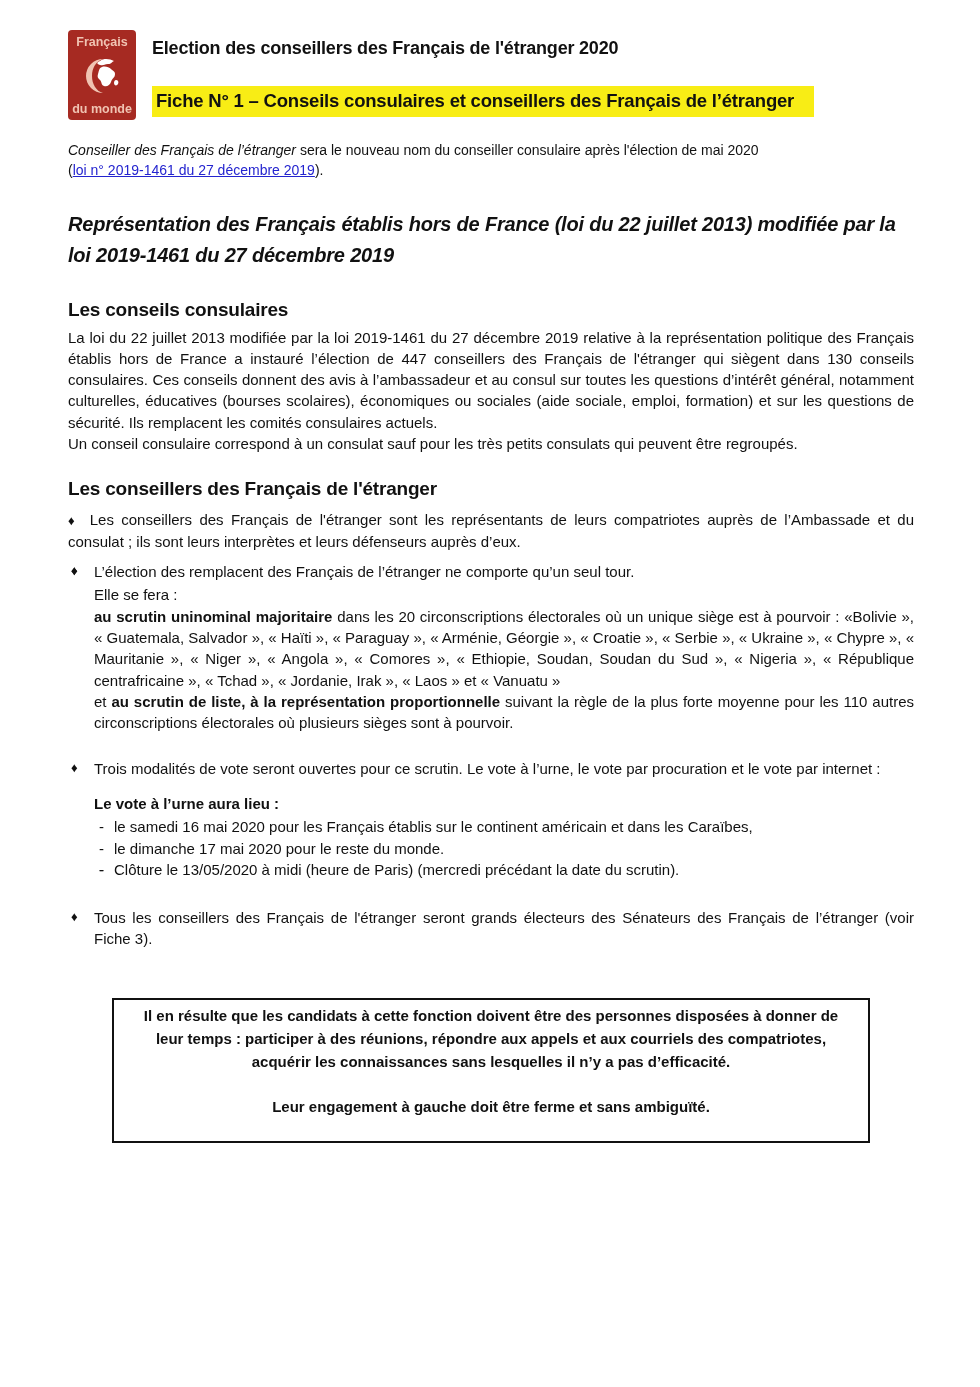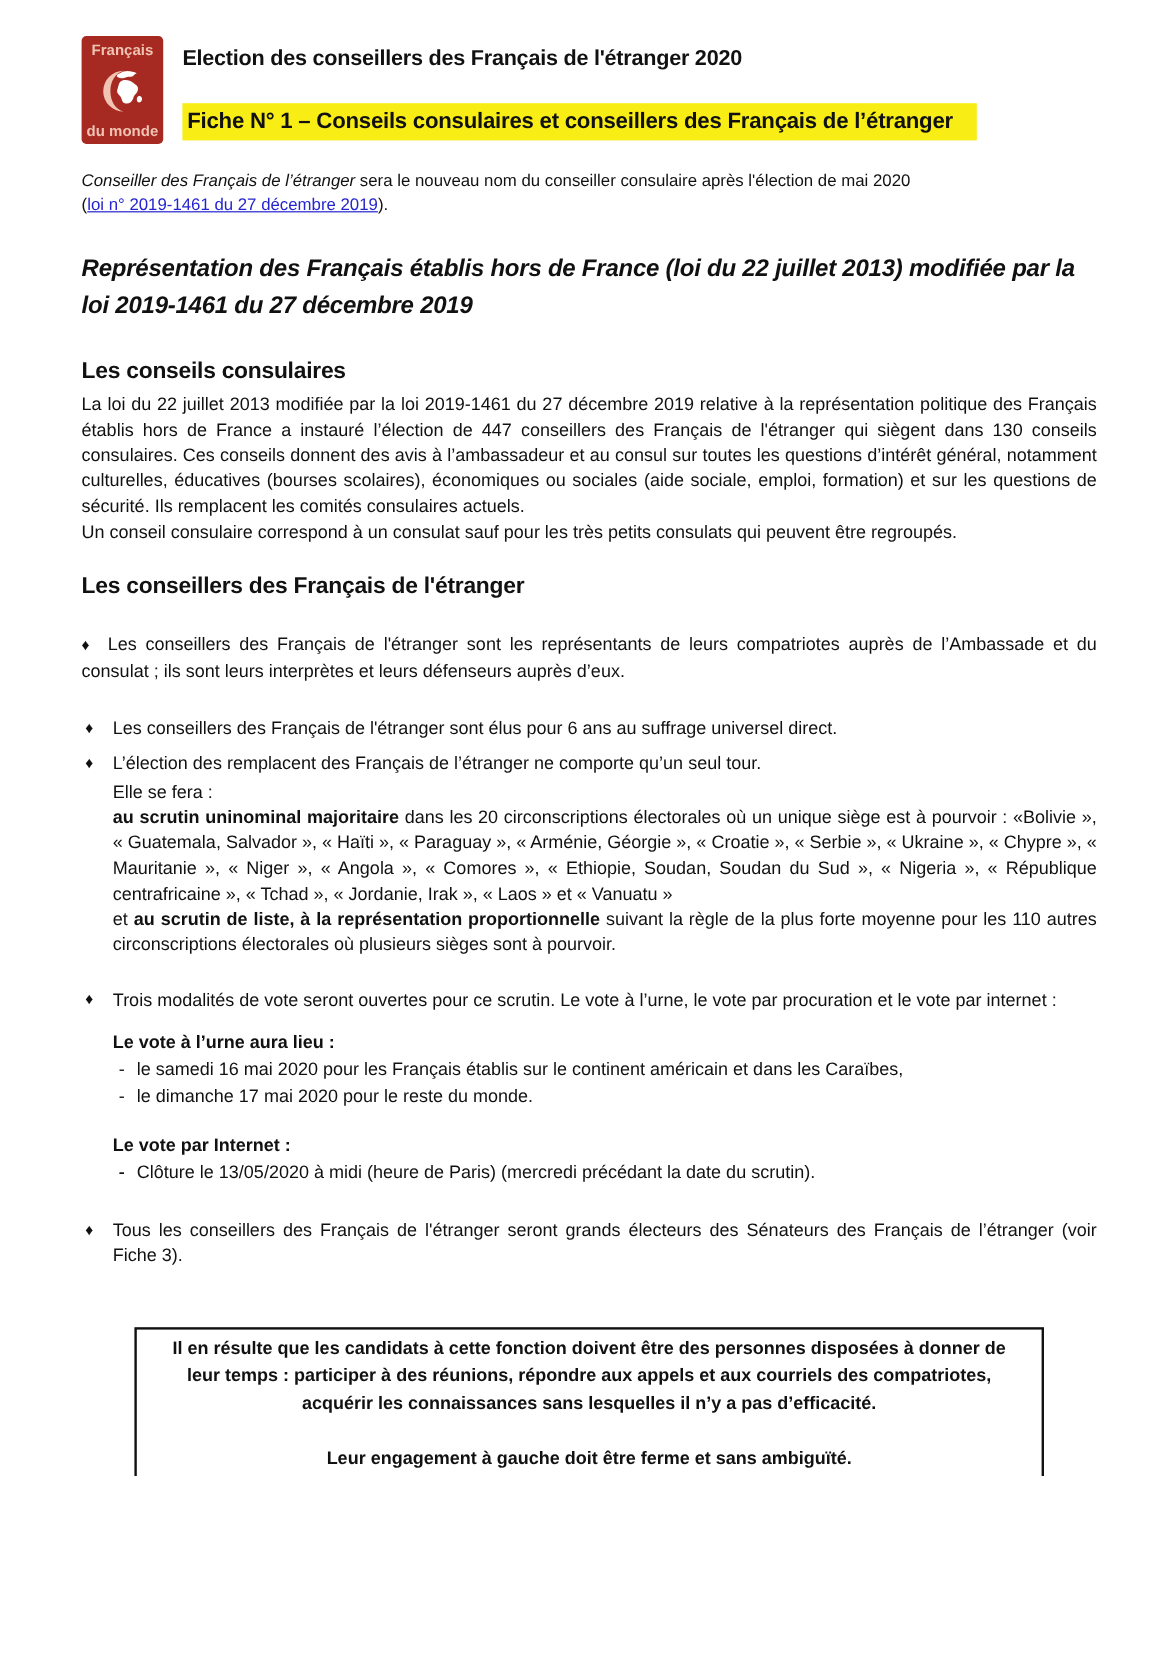--- a/index.html
+++ b/index.html
@@ -36,21 +36,21 @@
   .main-heading {
     font-size: 20px; font-weight: bold; font-style: italic;
     line-height: 1.55; margin-top: 28px; letter-spacing: -0.2px;
   }
 
   .h3 { font-size: 19px; font-weight: bold; margin: 28px 0 6px 0; letter-spacing: -0.2px; }
   .body-text { font-size: 15px; line-height: 1.42; text-align: justify; }
   .b { font-weight: bold; }
 
   
-  .bullet { position: relative; padding-left: 26px; margin-top: 27px; }
+  .bullet { position: relative; padding-left: 26px; margin-top: 9px; }
   .bullet > .marker { position: absolute; left: 3px; top: 1px; font-size: 13px; }
   .bullet.flush { padding-left: 0; }
   .bullet.flush > .marker { position: static; margin-right: 12px; font-size: 13px; }
   .indent { margin-left: 26px; }
   .subhead { font-weight: bold; margin: 16px 0 4px 26px; font-size: 15px; }
   .dash-item { position: relative; padding-left: 20px; margin-left: 26px; font-size: 15px; line-height: 1.45; }
   .dash-item > .marker { position: absolute; left: 5px; }
 
   
   .note-box {
@@ -106,21 +106,21 @@
     <div class="h3">Les conseils consulaires</div>
     <div class="body-text">La loi du 22 juillet 2013 modifiée par la loi 2019-1461 du 27 décembre 2019 relative à la représentation politique des Français établis hors de France a instauré l’élection de 447 conseillers des Français de l'étranger qui siègent dans 130 conseils consulaires. Ces conseils donnent des avis à l’ambassadeur et au consul sur toutes les questions d’intérêt général, notamment culturelles, éducatives (bourses scolaires), économiques ou sociales (aide sociale, emploi, formation) et sur les questions de sécurité. Ils remplacent les comités consulaires actuels.</div>
     <div class="body-text">Un conseil consulaire correspond à un consulat sauf pour les très petits consulats qui peuvent être regroupés.</div>
 
     <div class="h3" style="margin-top:24px;">Les conseillers des Français de l'étranger</div>
 
     <div class="bullet flush body-text">
       <span class="marker">♦</span><span>Les conseillers des Français de l'étranger sont les représentants de leurs compatriotes auprès de l’Ambassade et du consulat ; ils sont leurs interprètes et leurs défenseurs auprès d’eux.</span>
     </div>
     <div class="bullet body-text">
-      <span class="marker">♦</span><span>Les conseillers des Français de l'étranger sont élus pour 6 ans au suffrage universel direct.</span>
+      <span class="marker">♦</span>
     </div>
     <div class="bullet body-text" style="margin-top:8px;">
       <span class="marker">♦</span><span>L’élection des remplacent des Français de l’étranger ne comporte qu’un seul tour.</span>
     </div>
 
     <div class="indent body-text" style="margin-top:2px;">Elle se fera :</div>
     <div class="indent body-text">
       <span class="b">au scrutin uninominal majoritaire</span><span> dans les 20 circonscriptions électorales où un unique siège est à pourvoir : «Bolivie », « Guatemala, Salvador », « Haïti », « Paraguay », « Arménie, Géorgie », « Croatie », « Serbie », « Ukraine », « Chypre », « Mauritanie », « Niger », « Angola », « Comores », « Ethiopie, Soudan, Soudan du Sud », « Nigeria », « République centrafricaine », « Tchad », « Jordanie, Irak », « Laos » et « Vanuatu »</span>
     </div>
     <div class="indent body-text">
@@ -132,21 +132,20 @@
     </div>
 
     <div class="subhead">Le vote à l’urne aura lieu :</div>
     <div class="dash-item">
       <span class="marker">-</span><span>le samedi 16 mai 2020 pour les Français établis sur le continent américain et dans les Caraïbes,</span>
     </div>
     <div class="dash-item">
       <span class="marker">-</span><span>le dimanche 17 mai 2020 pour le reste du monde.</span>
     </div>
 
-    <div class="subhead" style="margin-top:22px;">Le vote par Internet :</div>
     <div class="dash-item">
       <span class="marker">-</span>
     </div>
     <div class="dash-item">
       <span class="marker">-</span><span>Clôture le 13/05/2020 à midi (heure de Paris) (mercredi précédant la date du scrutin).</span>
     </div>
 
     <div class="bullet body-text" style="margin-top:26px;">
       <span class="marker">♦</span><span>Tous les conseillers des Français de l'étranger seront grands électeurs des Sénateurs des Français de l’étranger (voir Fiche 3).</span>
     </div>

